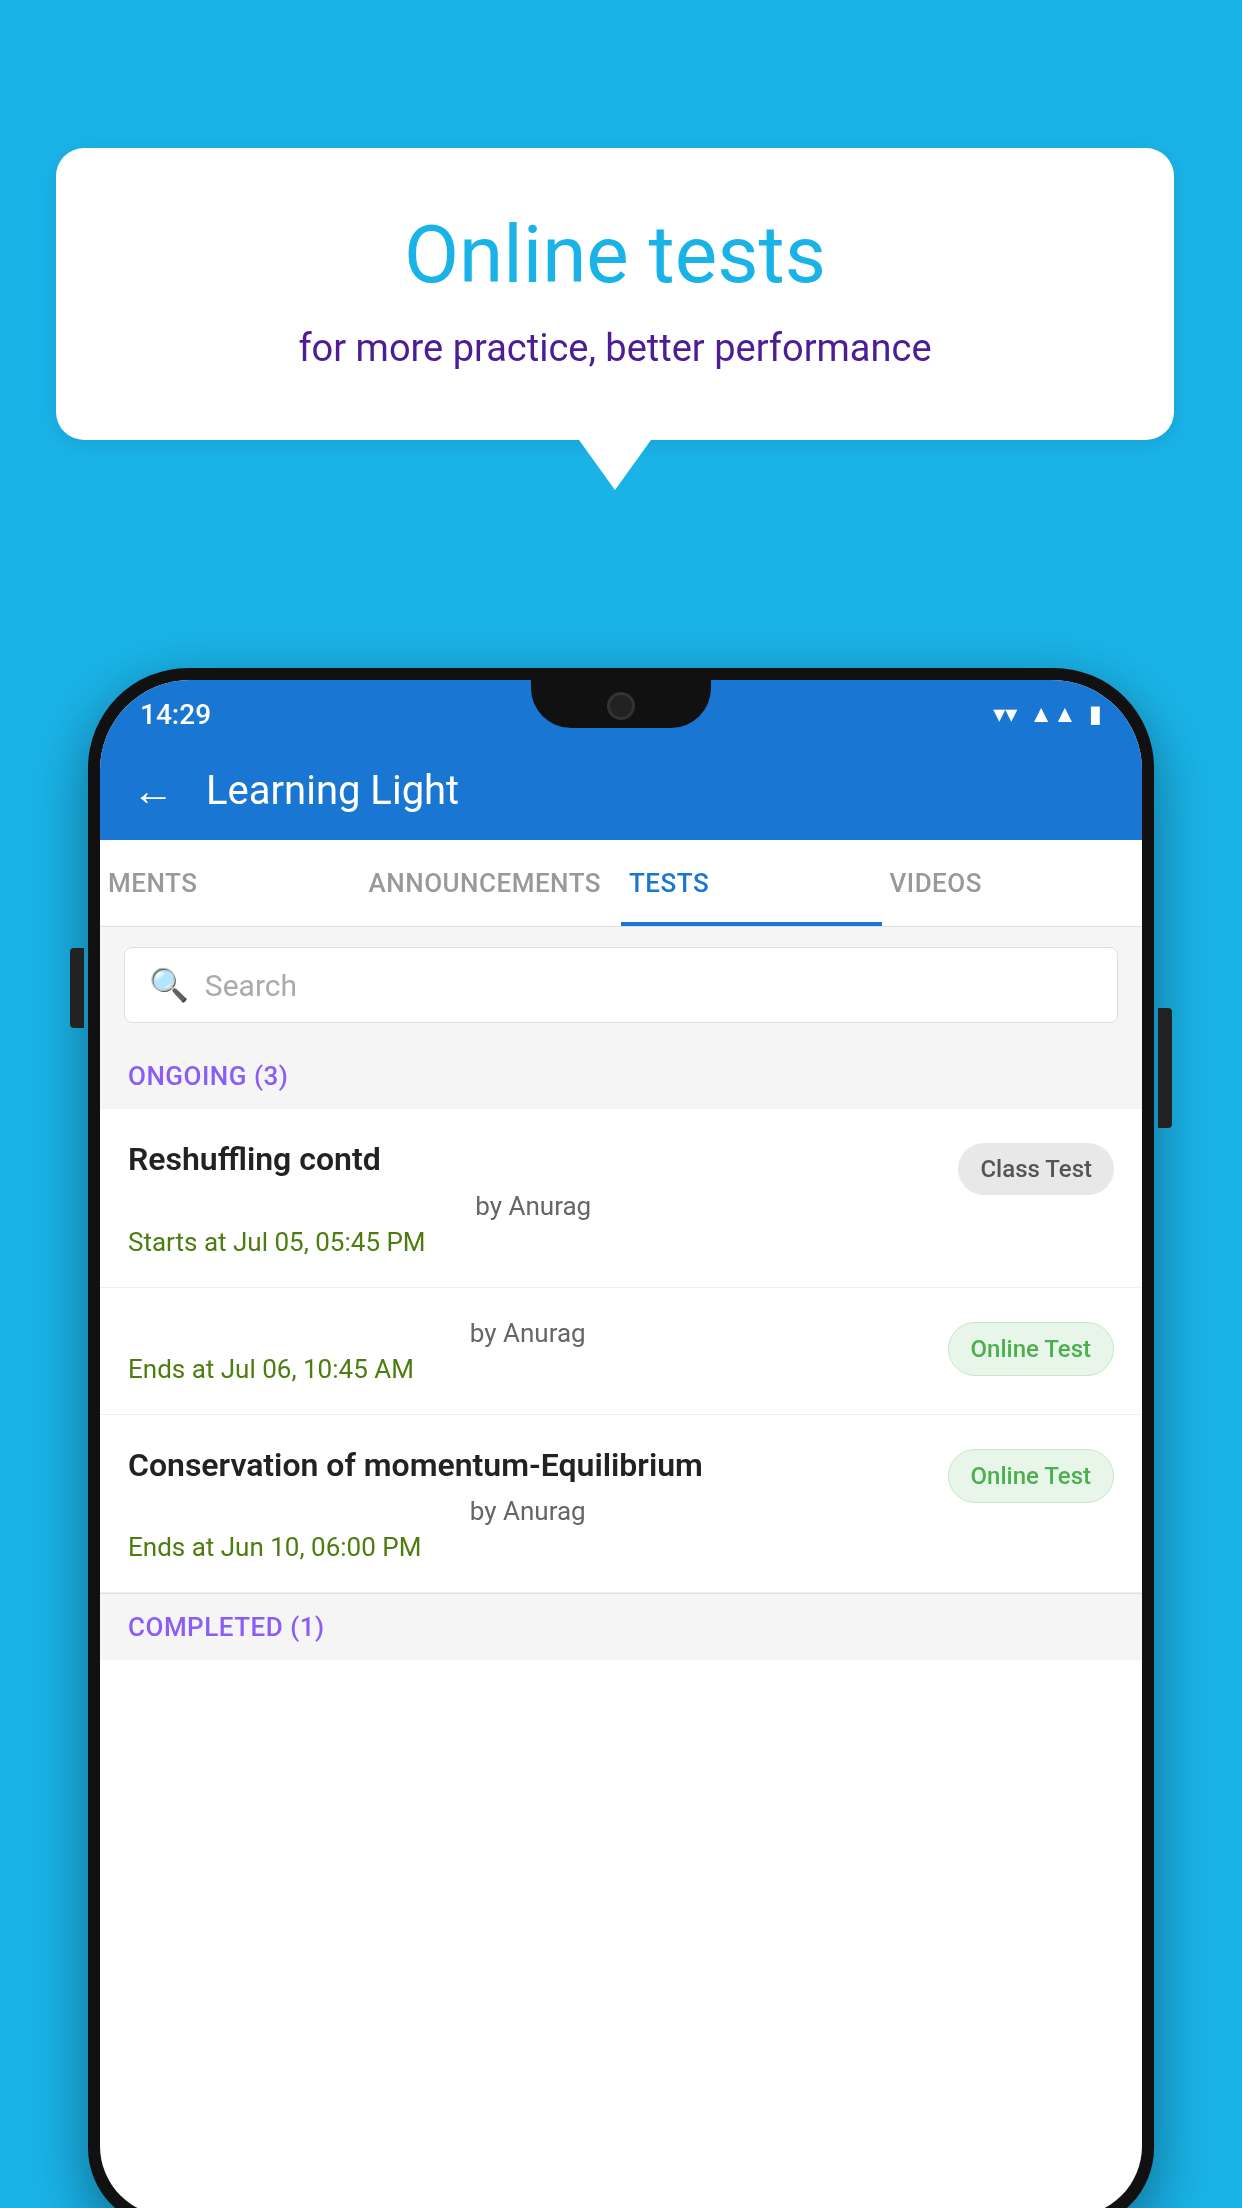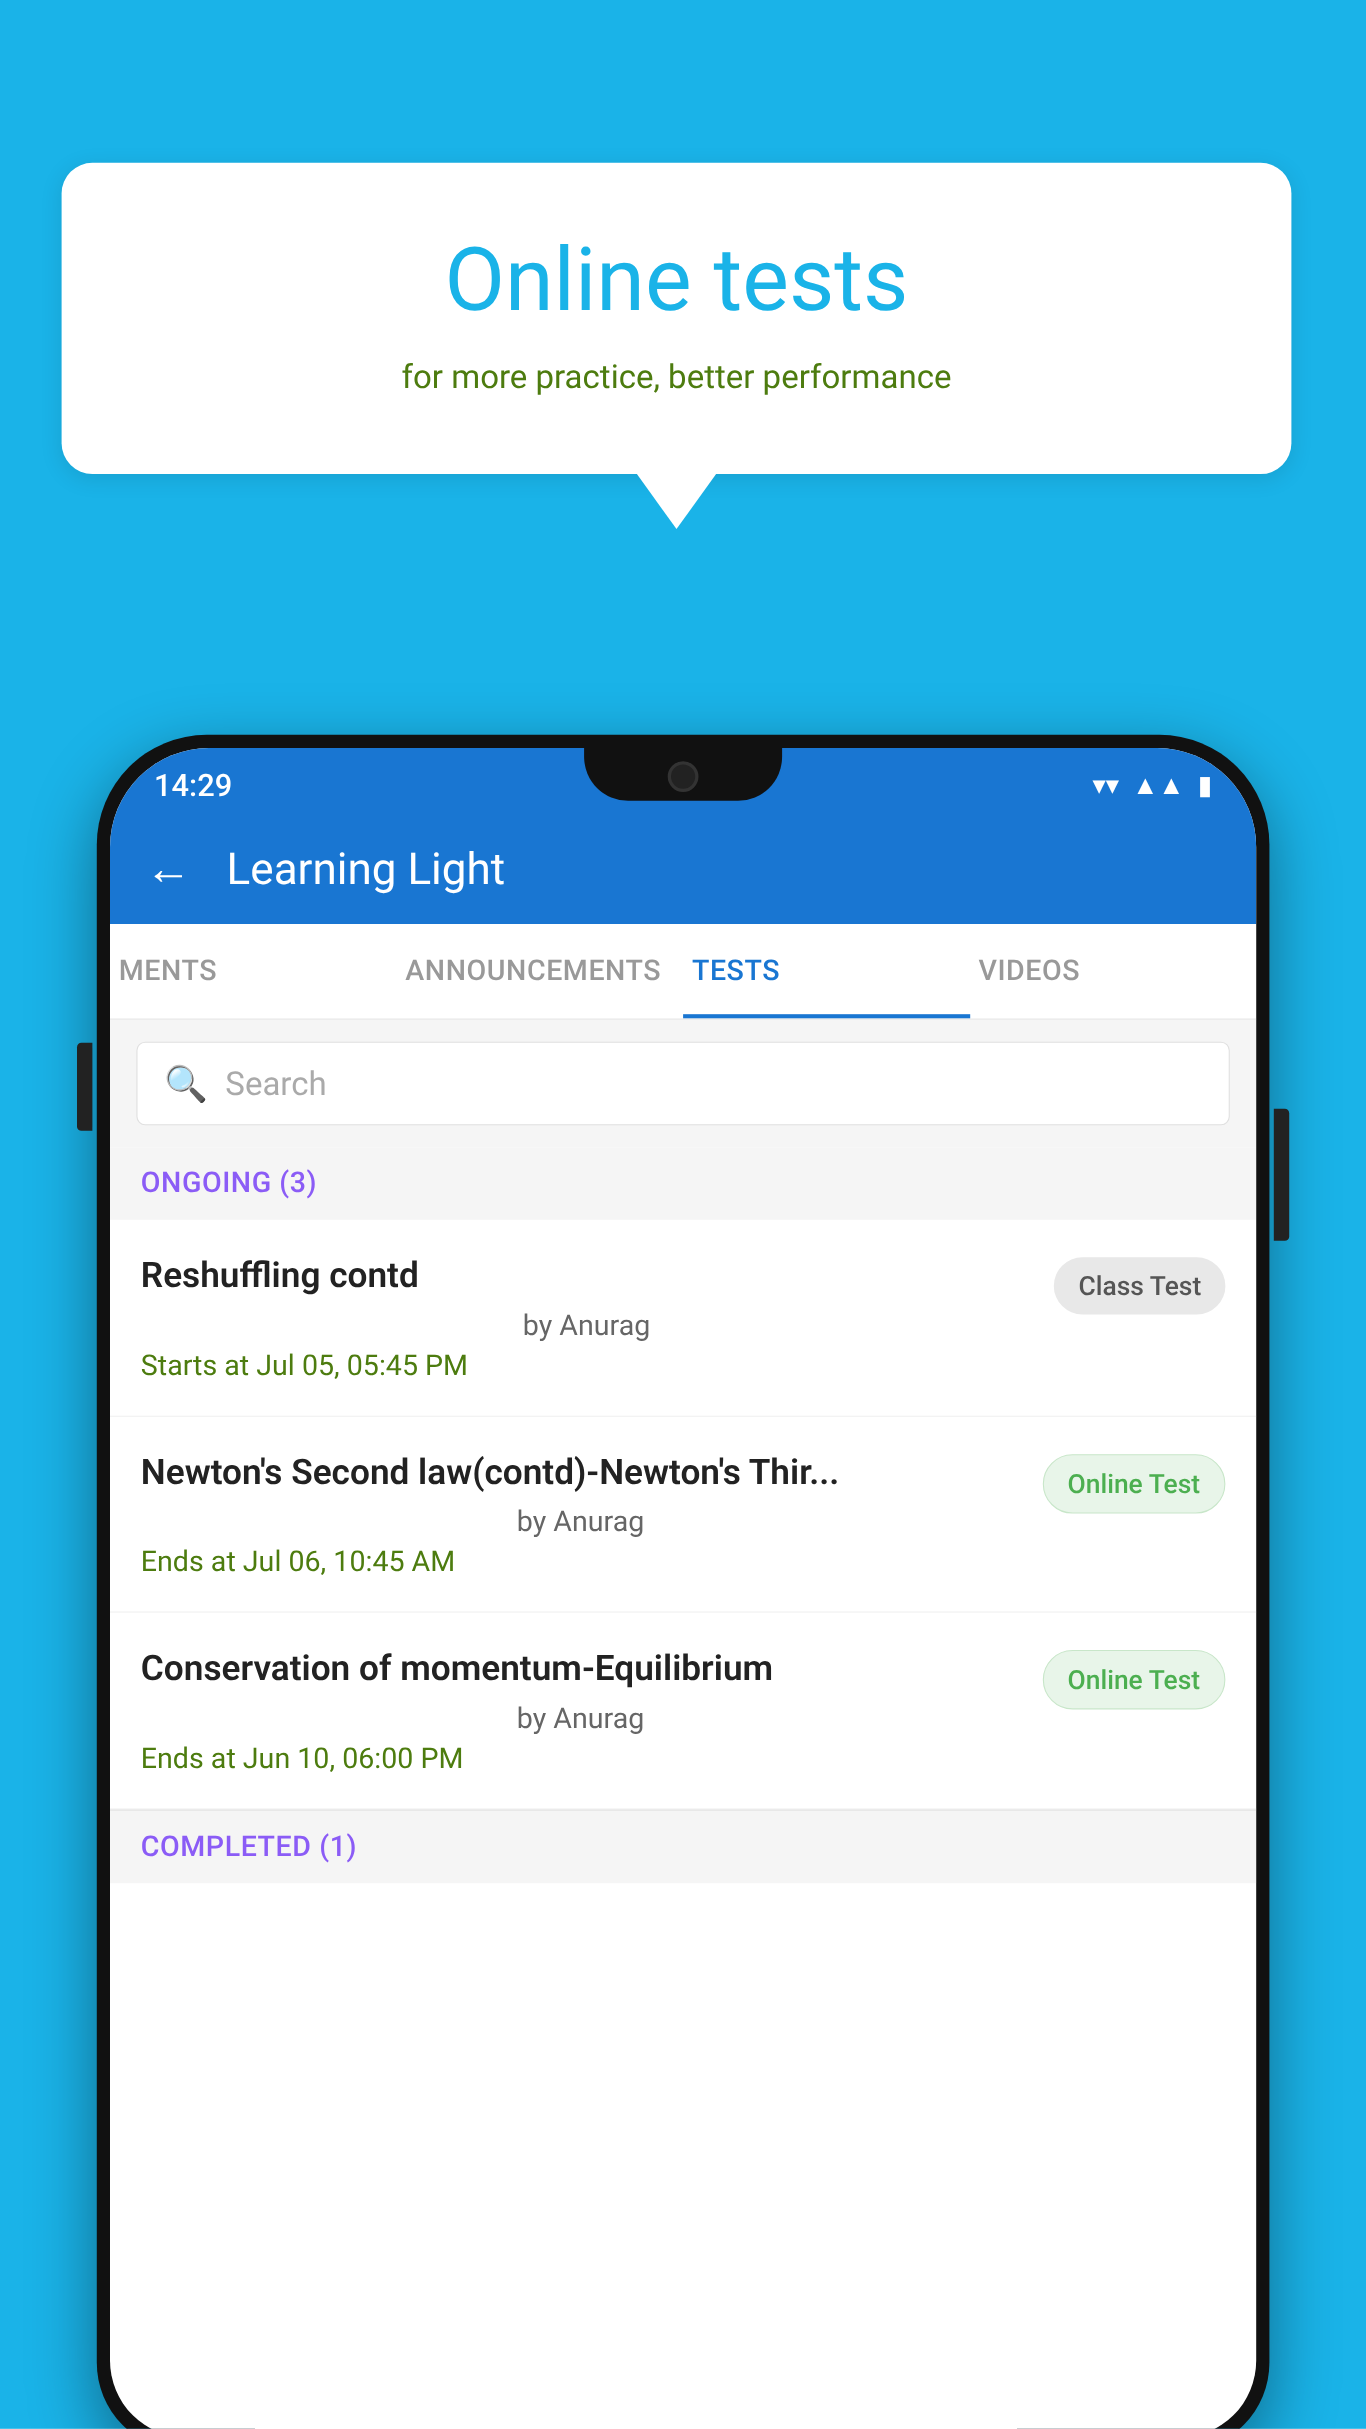--- a/index.html
+++ b/index.html
@@ -31,22 +31,22 @@
     }
 
     .speech-bubble-title {
       font-size: 80px;
       color: #1ab3e8;
       font-weight: 400;
       margin-bottom: 24px;
     }
 
     .speech-bubble-subtitle {
-      font-size: 30px;
-      color: #4d7c0f;
+      font-size: 38px;
+      color: #4c1d95;
       font-weight: 400;
     }
 
     .speech-bubble-tail {
       width: 0;
       height: 0;
       border-left: 36px solid transparent;
       border-right: 36px solid transparent;
       border-top: 50px solid #ffffff;
       margin: 0 auto;
@@ -375,21 +375,20 @@
         <div class="test-info">
           <div class="test-name">Reshuffling contd</div>
           <div class="test-author">by Anurag</div>
           <div class="test-date">Starts at  Jul 05, 05:45 PM</div>
         </div>
         <div class="test-badge badge-class">Class Test</div>
       </div>
 
       <div class="test-item">
         <div class="test-info">
-          <div class="test-name">Newton's Second law(contd)-Newton's Thir...</div>
           <div class="test-author">by Anurag</div>
           <div class="test-date">Ends at  Jul 06, 10:45 AM</div>
         </div>
         <div class="test-badge badge-online">Online Test</div>
       </div>
 
       <div class="test-item">
         <div class="test-info">
           <div class="test-name">Conservation of momentum-Equilibrium</div>
           <div class="test-author">by Anurag</div>

